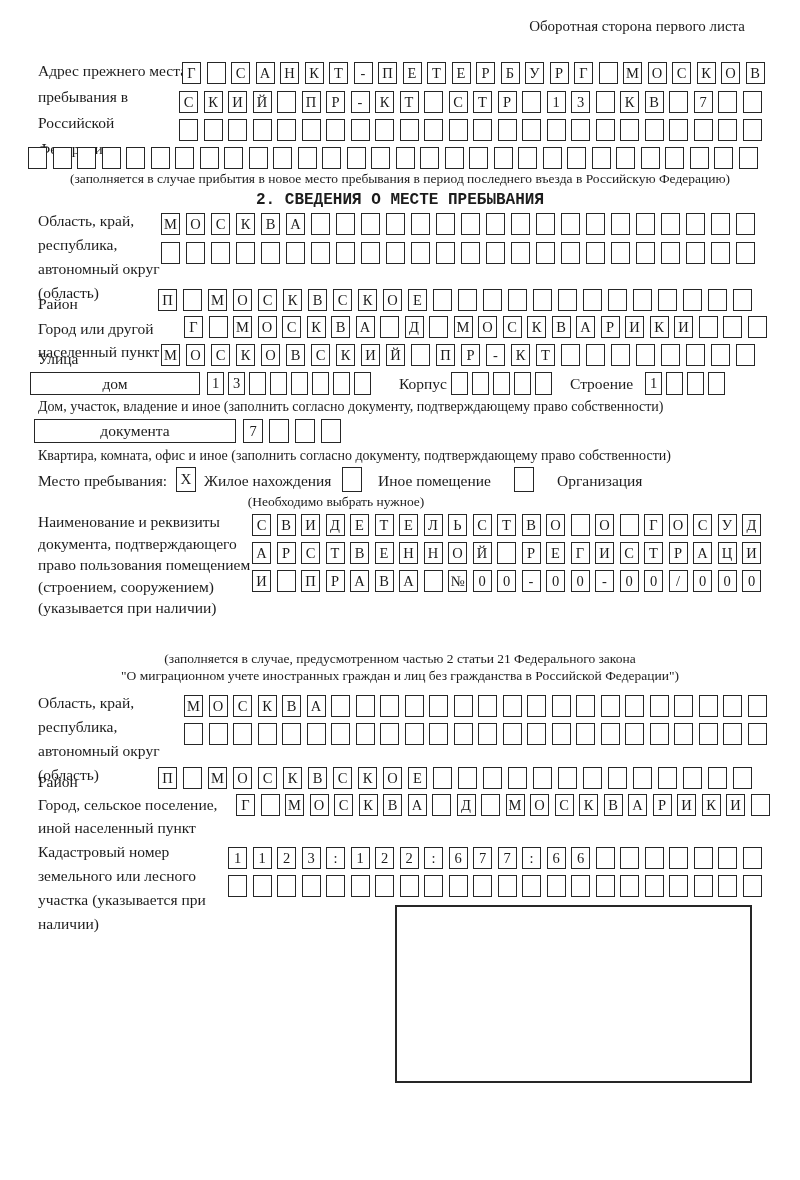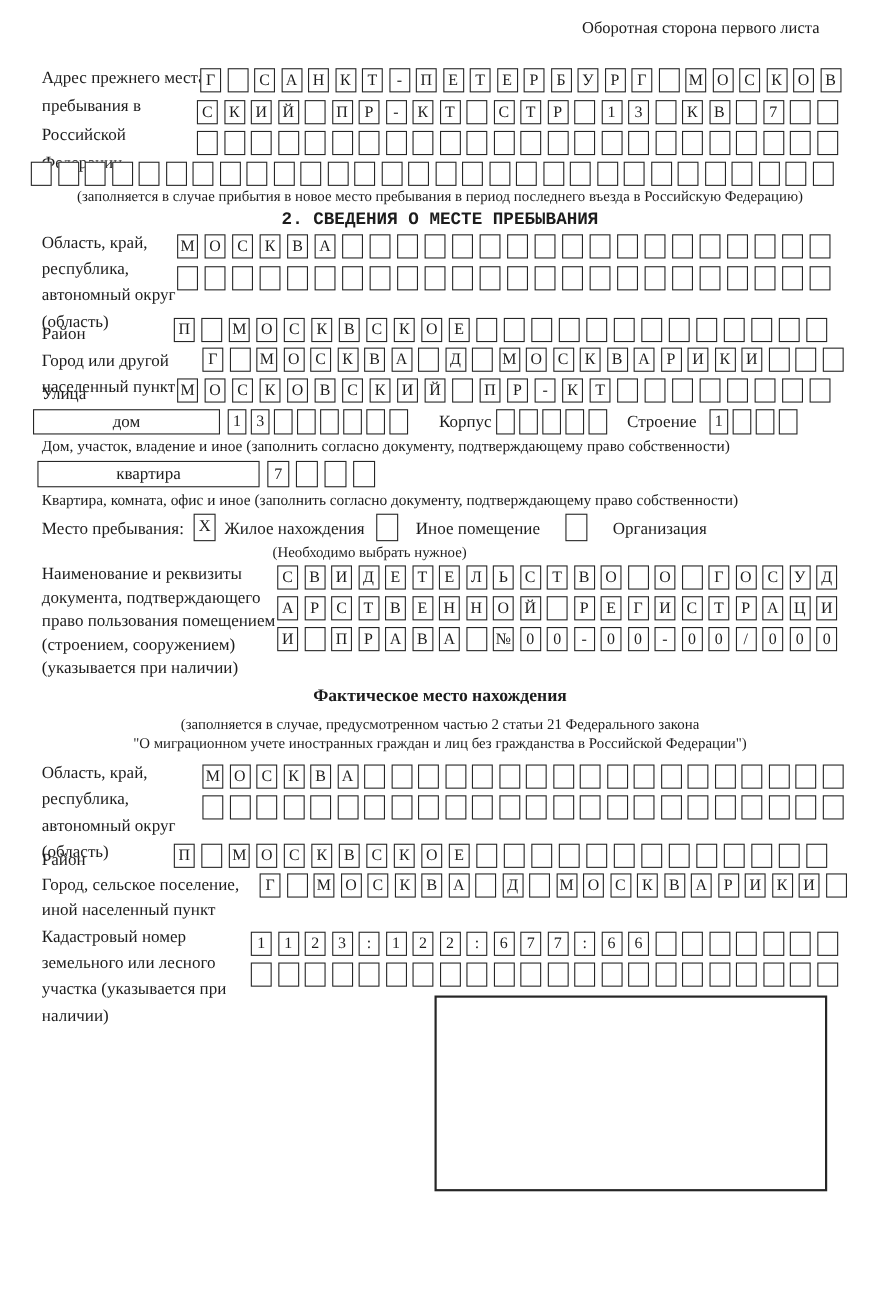--- a/index.html
+++ b/index.html
@@ -53,35 +53,34 @@
   <div class="lbl" style="left:38px; top:209px; width:126px; line-height:24px;">Область, край, республика, автономный округ (область)</div>
   <div class="lbl" style="left:38px; top:291px;">Район</div>
   <div class="lbl" style="left:38px; top:317px; width:162px; line-height:23px;">Город или другой населенный пункт</div>
   <div class="lbl" style="left:38px; top:346px;">Улица</div>
 
   <div class="fieldbox" style="left:30px; top:372px; width:170px; height:23px;">дом</div>
   <div class="lbl" style="left:399px; top:372px; line-height:23px;">Корпус</div>
   <div class="lbl" style="left:570px; top:372px; line-height:23px;">Строение</div>
   <div class="cap" style="left:38px; top:399px; font-size:14px; white-space:nowrap;">Дом, участок, владение и иное (заполнить согласно документу, подтверждающему право собственности)</div>
 
-  <div class="fieldbox" style="left:34px; top:419px; width:202px; height:24px;">квартира</div>
+  <div class="fieldbox" style="left:34px; top:419px; width:202px; height:24px;">документа</div>
   <div class="cap" style="left:38px; top:448px; font-size:14px; white-space:nowrap;">Квартира, комната, офис и иное (заполнить согласно документу, подтверждающему право собственности)</div>
 
   <div class="lbl" style="left:38px; top:468px;">Место пребывания:</div>
   <div class="cbx" style="left:176px; top:467px;">X</div>
   <div class="lbl" style="left:204px; top:468px;">Жилое нахождения</div>
   <div class="cbx" style="left:342px; top:467px;"></div>
   <div class="lbl" style="left:378px; top:468px;">Иное помещение</div>
   <div class="cbx" style="left:514px; top:467px;"></div>
   <div class="lbl" style="left:557px; top:468px;">Организация</div>
   <div class="cap center" style="left:36px; top:494px; width:600px;">(Необходимо выбрать нужное)</div>
 
   <div class="lbl" style="left:38px; top:511px; width:228px; line-height:21.5px;">Наименование и реквизиты документа, подтверждающего право пользования помещением (строением, сооружением) (указывается при наличии)</div>
 
-  <div class="sec-title" style="top:624px;">Фактическое место нахождения</div>
   <div class="note-line" style="top:651px;">(заполняется в случае, предусмотренном частью 2 статьи 21 Федерального закона</div>
   <div class="note-line" style="top:668px;">"О миграционном учете иностранных граждан и лиц без гражданства в Российской Федерации")</div>
 
   <div class="lbl" style="left:38px; top:691px; width:142px; line-height:24px;">Область, край, республика, автономный округ (область)</div>
   <div class="lbl" style="left:38px; top:769px;">Район</div>
   <div class="lbl" style="left:38px; top:793px; width:212px; line-height:23px;">Город, сельское поселение, иной населенный пункт</div>
   <div class="lbl" style="left:38px; top:840px; width:182px; line-height:24px;">Кадастровый номер земельного или лесного участка (указывается при наличии)</div>
 
   <div class="stamp-box" style="left:395px; top:905px; width:357px; height:178px;"></div>
 

